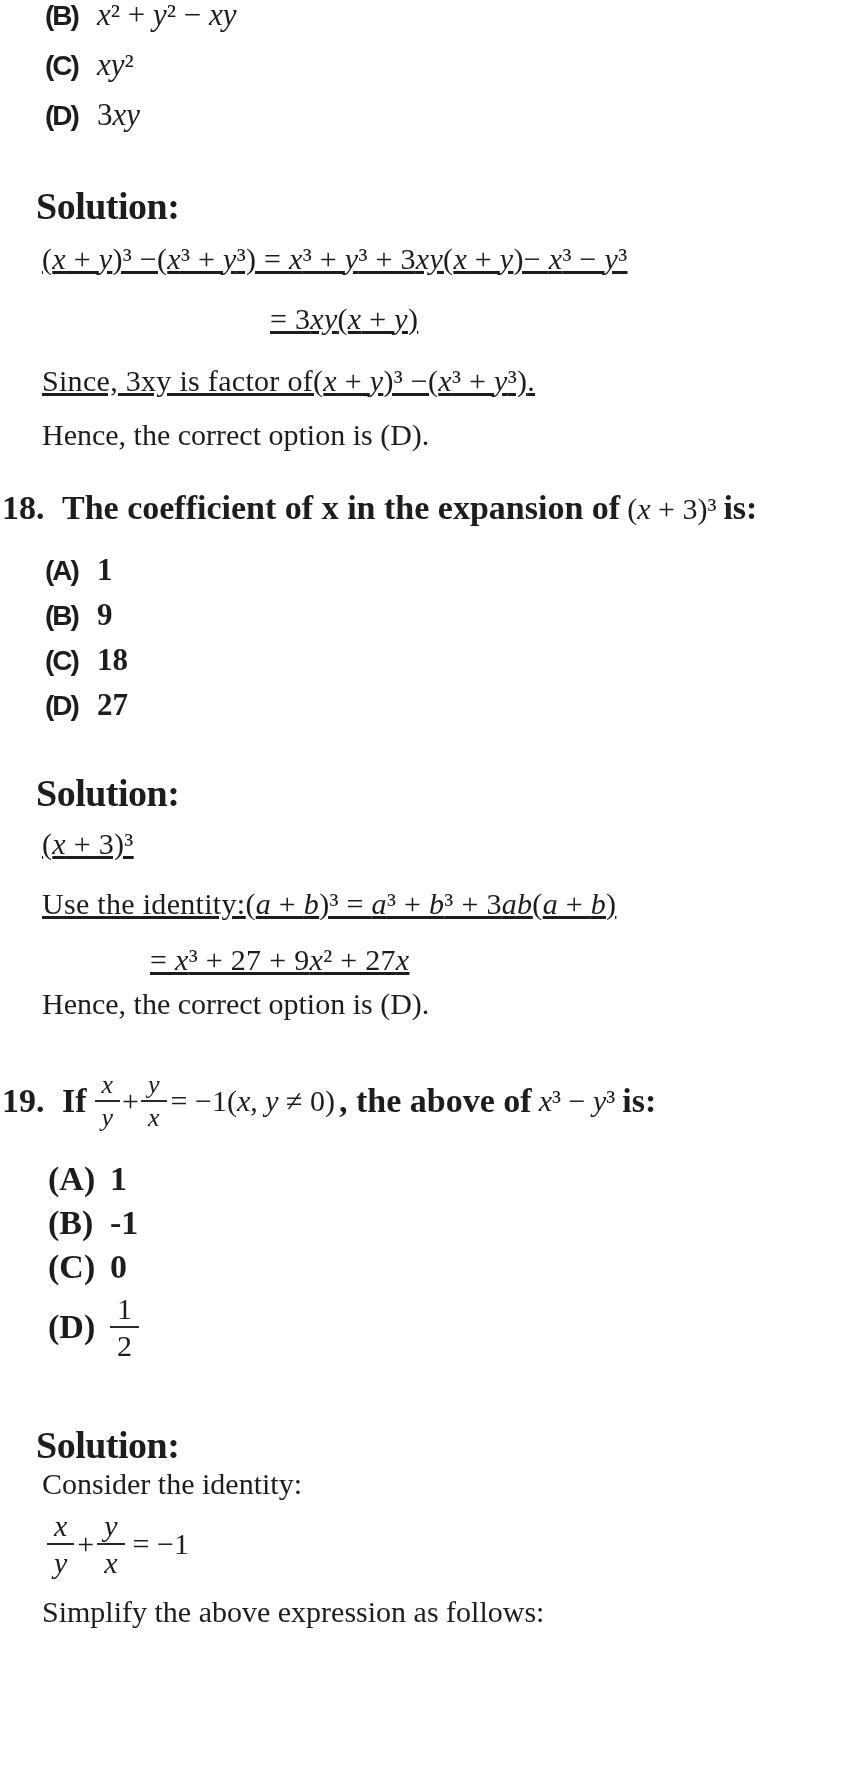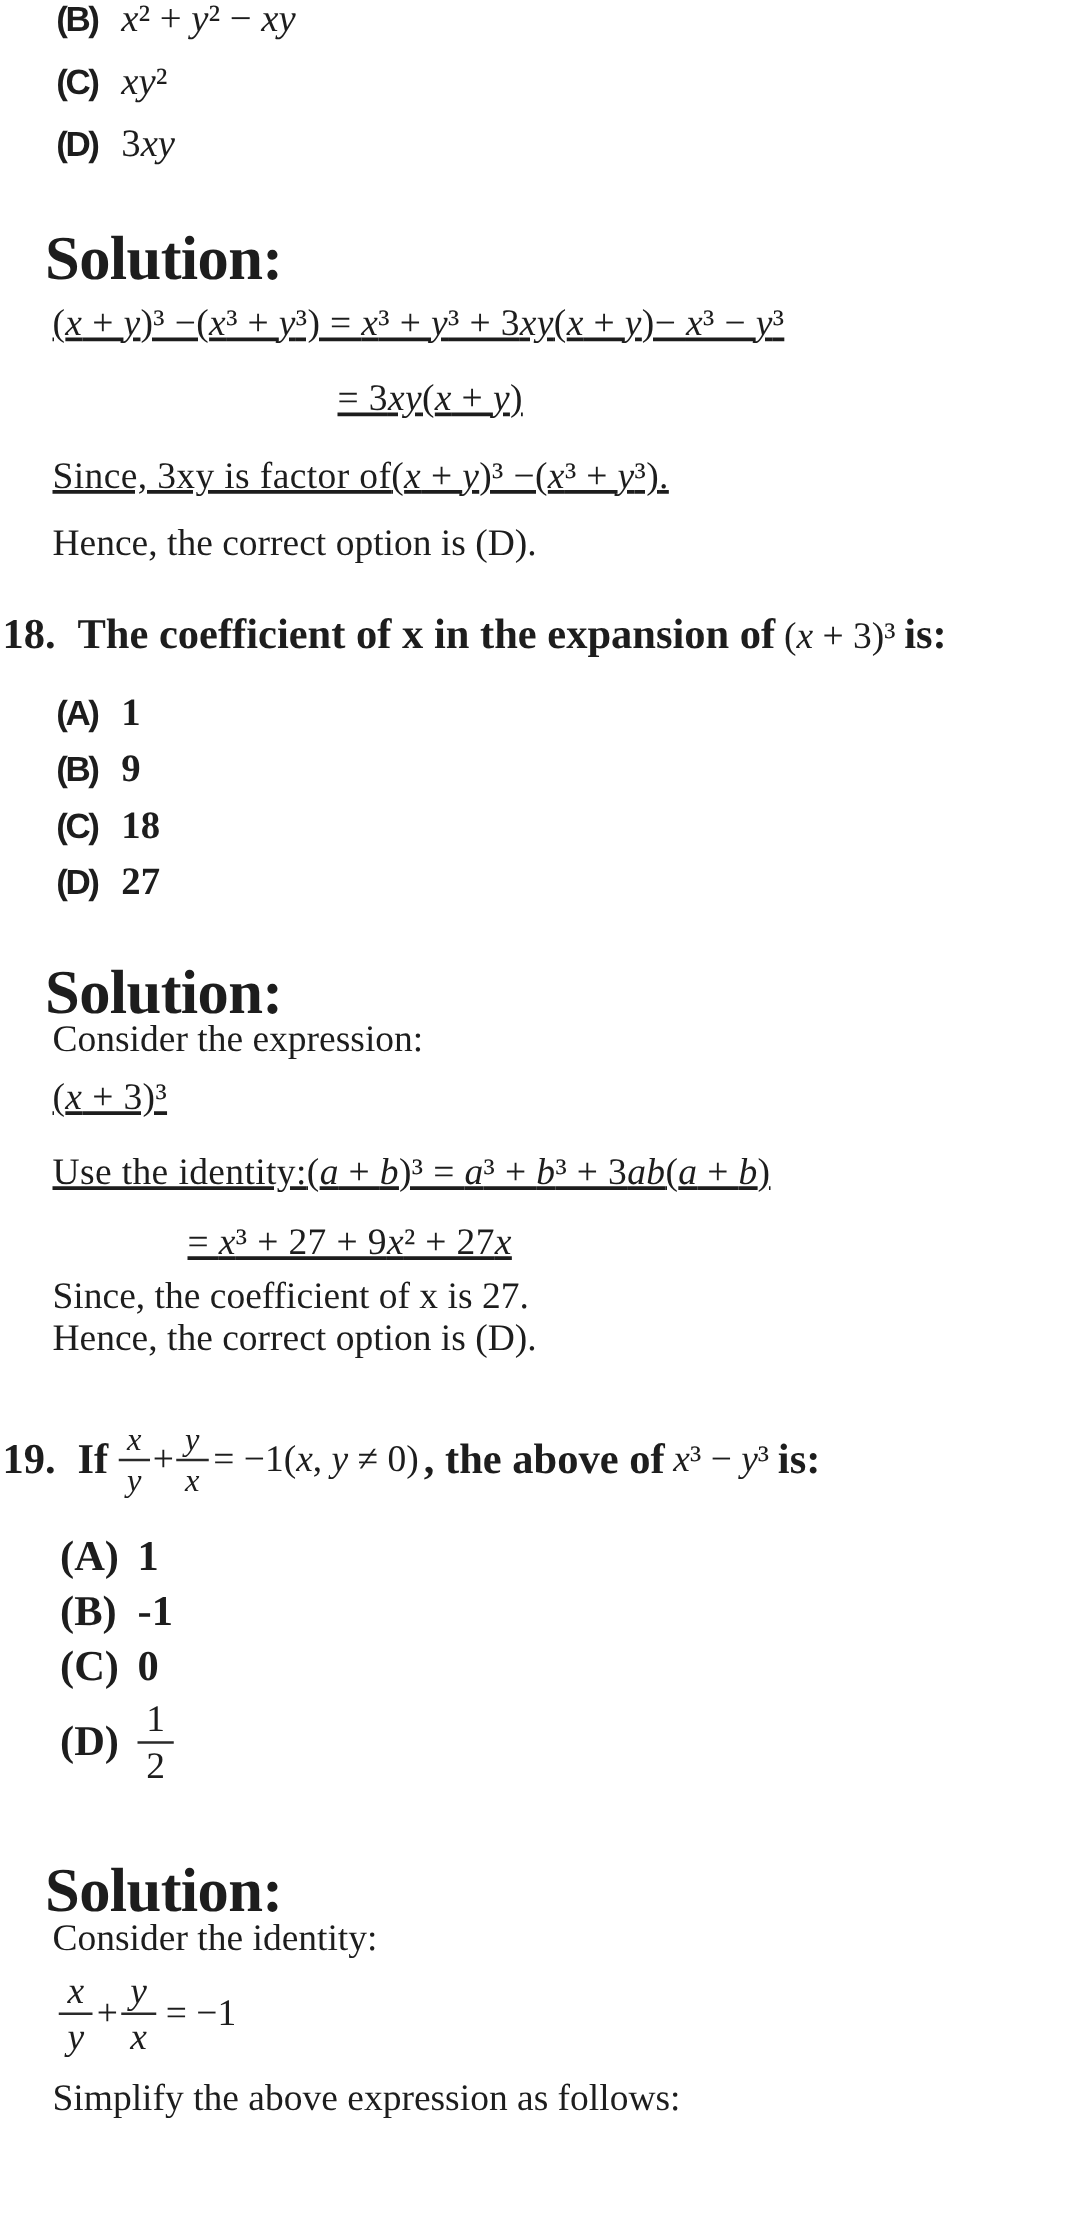--- a/index.html
+++ b/index.html
@@ -9,21 +9,21 @@
     height: 1775px;
     background: #ffffff;
     color: #1d1d1d;
     font-family: "Liberation Serif", serif;
     overflow: hidden;
     box-sizing: border-box;
   }
   
   .blk { margin-left: 42px; }
   .body-text { font-size: 29px; line-height: 30px; }
-  .sol-title { font-size: 50px; font-weight: 700; line-height: 40px; letter-spacing: -0.5px; margin-left: 36px; }
+  .sol-title { font-size: 38px; font-weight: 700; line-height: 40px; letter-spacing: -0.5px; margin-left: 36px; }
   .eq { font-size: 30px; line-height: 50px; white-space: nowrap; letter-spacing: 0.3px; text-decoration: underline; }
   .m i { font-family: "Liberation Serif", serif; }
   
   .q-head {
     display: flex;
     align-items: baseline;
     font-size: 34px;
     font-weight: 700;
     line-height: 52px;
     white-space: nowrap;
@@ -112,27 +112,25 @@
       <span class="lbl">(C)</span>
       <span class="val-num">18</span>
     </div>
     <div class="opt-row">
       <span class="lbl">(D)</span>
       <span class="val-num">27</span>
     </div>
   </div>
 
   <div class="blk sol-title" style="margin-top:46px;">Solution:</div>
-  <div class="blk body-text" style="margin-top:4px; font-size:30px;">Consider the expression:</div>
   <div class="blk eq m" style="margin-top:6px;">(<i>x</i> + 3)³</div>
   <div class="blk eq" style="margin-top:10px;">
     <span class="body-text" style="font-size:30px;">Use the identity:</span><span class="m">(<i>a</i> + <i>b</i>)³ = <i>a</i>³ + <i>b</i>³ + 3<i>ab</i>(<i>a</i> + <i>b</i>)</span>
   </div>
   <div class="eq m" style="margin-top:6px; margin-left:150px;">= <i>x</i>³ + 27 + 9<i>x</i>² + 27<i>x</i></div>
-  <div class="blk body-text" style="margin-top:3px; font-size:30px;">Since, the coefficient of x is 27.</div>
   <div class="blk body-text" style="margin-top:4px; font-size:30px;">Hence, the correct option is (D).</div>
 
   <div class="q-head inline-center" style="margin-top:38px; height:88px; line-height:normal;">
     <span class="q-num">19.</span>
     <span>If</span>
     <span class="frac frac-sm gap-l">
       <span class="fnum m"><i>x</i></span>
       <span class="fden m"><i>y</i></span>
     </span>
     <span class="hm" style="margin:0 2px;">+</span>

